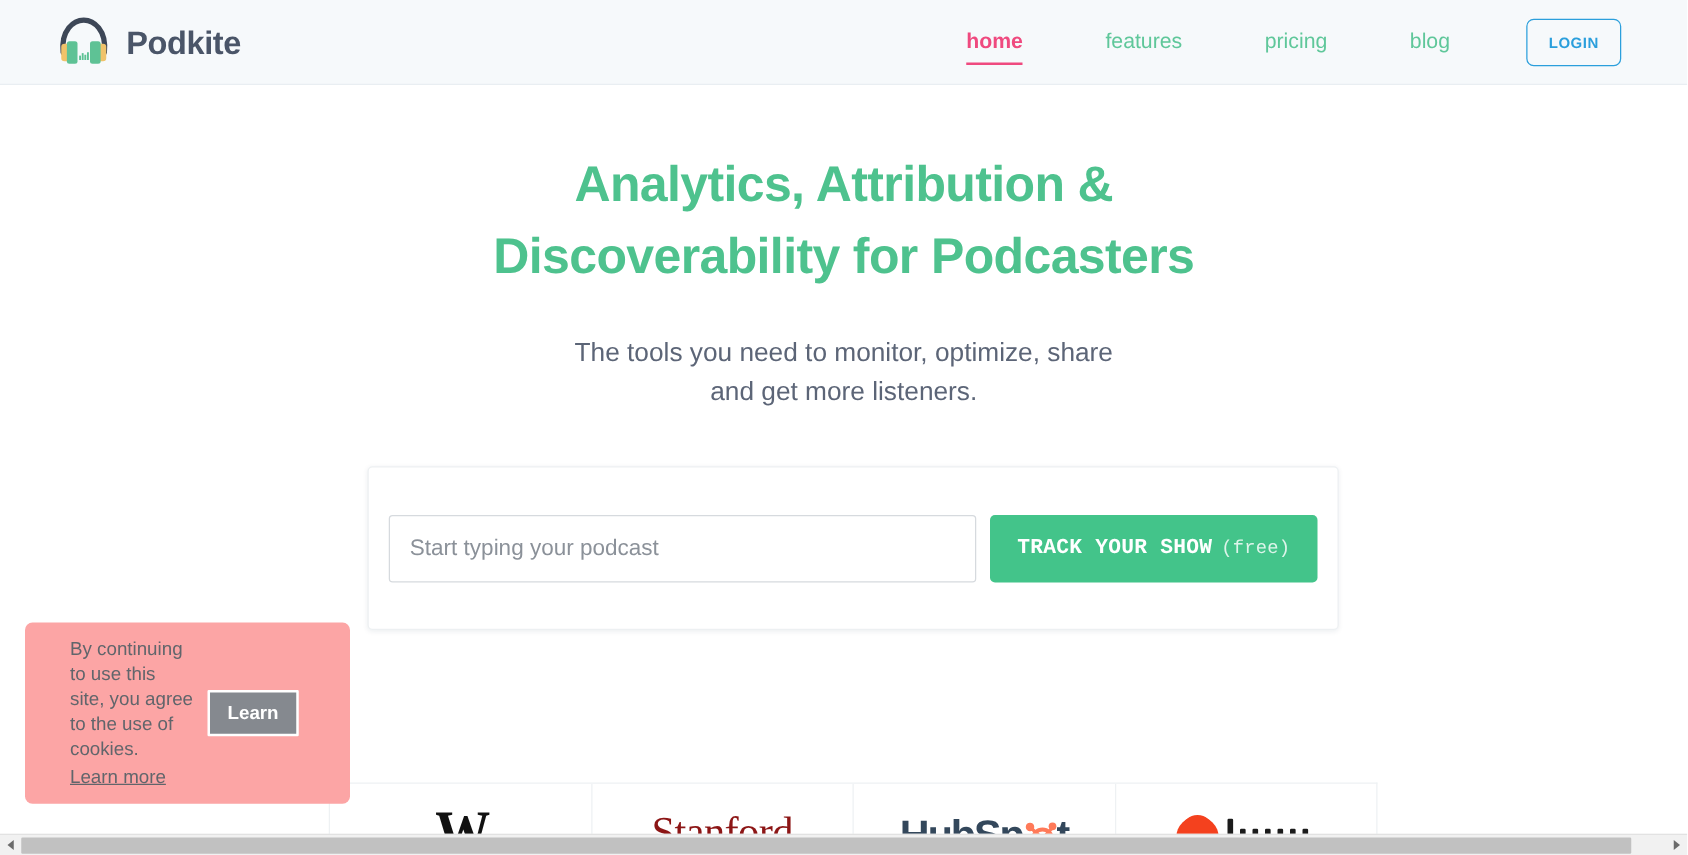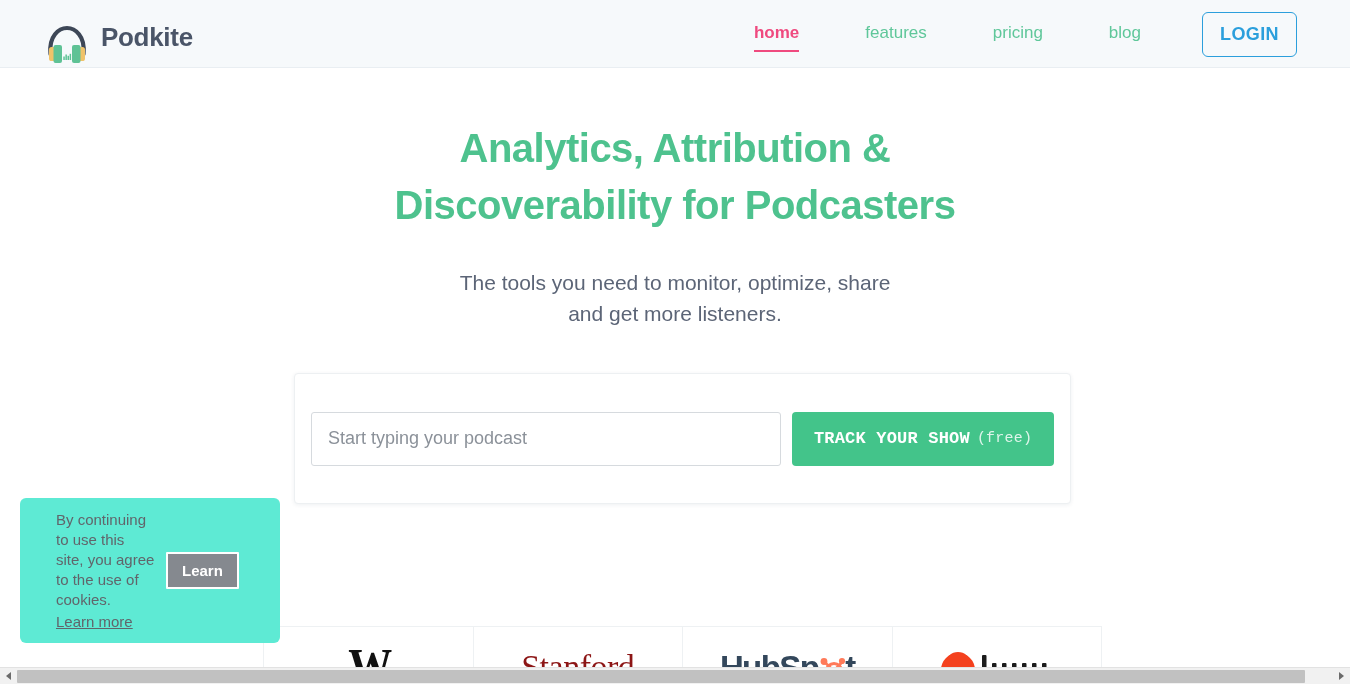--- a/index.html
+++ b/index.html
@@ -28,23 +28,23 @@
     height: 68px;
     background: #f6f9fb;
     border-bottom: 1px solid #e9eef2;
     display: flex;
     align-items: center;
   }
 
   .brand {
     position: absolute;
     left: 44px;
-    top: 24px;
-    display: flex;
-    align-items: flex-start;
+    top: 10px;
+    display: flex;
+    align-items: center;
     gap: 11px;
     height: 48px;
     cursor: pointer;
   }
   .brand-icon { width: 46px; height: 44px; display: block; }
   .brand-name {
     font-size: 26px;
     font-weight: 700;
     color: #4a5568;
     letter-spacing: -0.3px;
@@ -80,21 +80,21 @@
     left: 0; right: 0;
     bottom: 0px;
     height: 2px;
     background: #ef4a7f;
   }
   .login-btn {
     margin-left: 28px;
     border: 1px solid #2b9fdc;
     color: #2b9fdc;
     background: transparent;
-    font-size: 18px;
+    font-size: 12px;
     font-weight: 700;
     letter-spacing: 0.4px;
     border-radius: 6px;
     padding: 11px 17px;
     cursor: pointer;
     font-family: "Liberation Sans", sans-serif;
   }
 
   
   .hero {
@@ -242,21 +242,21 @@
   .hubspot-sprocket { margin: 0 -2px 0 -1px; display: block; }
   .logo-inbound { display: block; }
 
   
   .cookie-banner {
     position: absolute;
     left: 20px;
     top: 498px;
     width: 260px;
     height: 145px;
-    background: #5eead4;
+    background: #fca5a5;
     border-radius: 6px;
     display: flex;
     align-items: center;
     padding: 0 14px 0 36px;
     gap: 10px;
   }
   .cookie-text {
     font-size: 15px;
     line-height: 20px;
     color: #61656b;

